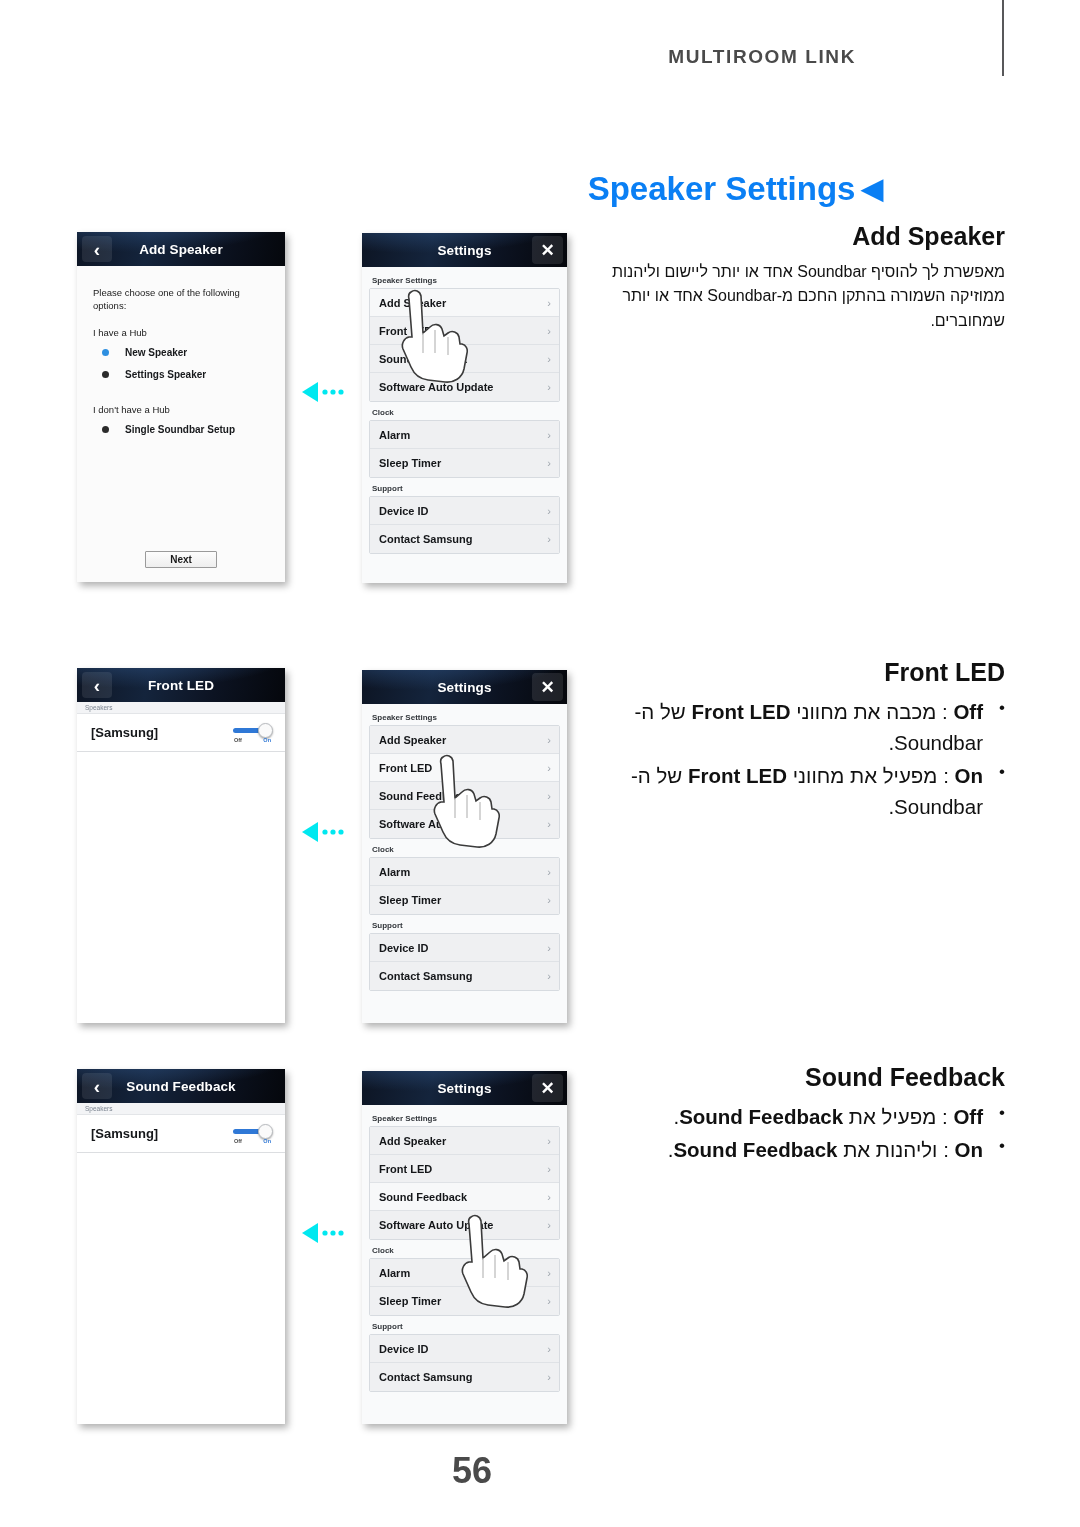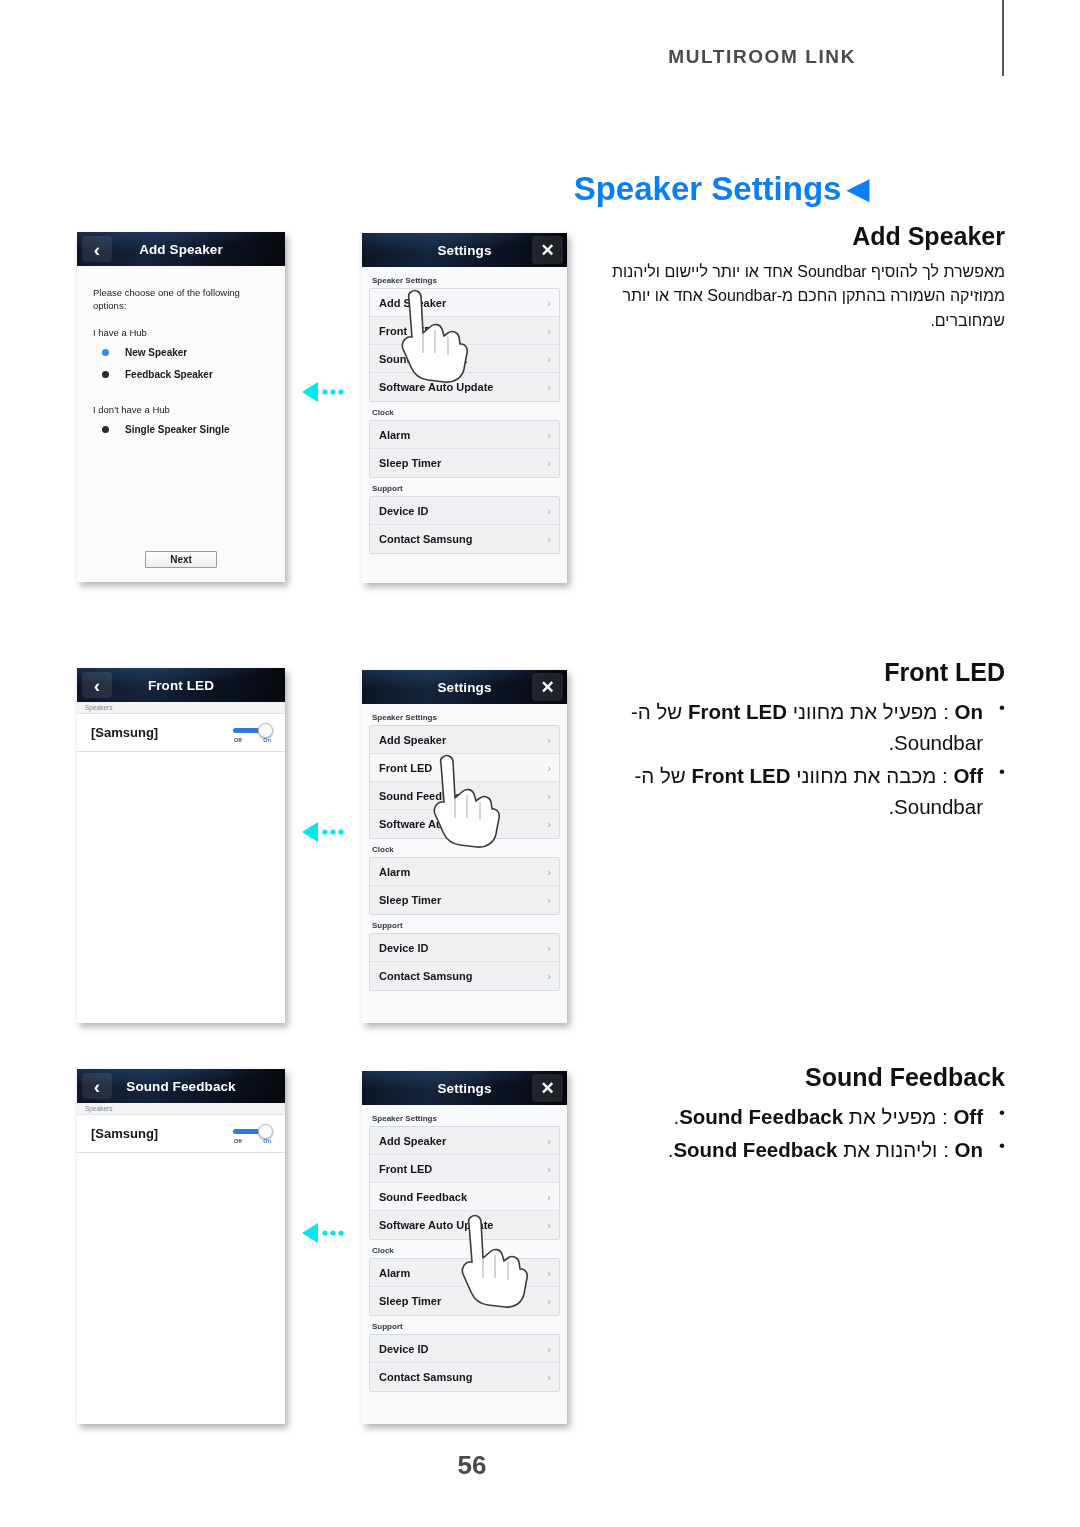--- a/index.html
+++ b/index.html
@@ -45,21 +45,21 @@
     position: absolute;
     left: 560px;
     width: 445px;
     text-align: right;
     direction: rtl;
   }
 
   .chapter-title {
     position: absolute;
     top: 170px;
-    right: 75px;
+    right: 61px;
     font-size: 33px;
     font-weight: bold;
     color: #0a7ff4;
     white-space: nowrap;
     direction: ltr;
   }
   .chapter-title .caret {
     display: inline-block;
     margin-left: 6px;
     font-size: 28px;
@@ -354,21 +354,21 @@
   #arrow-1 { left: 301px; top: 381px; }
   #arrow-2 { left: 301px; top: 821px; }
   #arrow-3 { left: 301px; top: 1222px; }
 
   
   .page-number {
     position: absolute;
     left: 0; right: 0;
     top: 1450px;
     text-align: center;
-    font-size: 26px;
+    font-size: 36px;
     font-weight: bold;
     color: #4a4a4a;
   }
 </style>
 </head>
 <body>
 
 <div id="page">
 
   <div class="page-header">MULTIROOM LINK</div>
@@ -380,24 +380,24 @@
 
   <div class="text-col" id="sec-add">
     <div class="sec-heading">Add Speaker</div>
     <div class="sec-para">מאפשרת לך להוסיף Soundbar אחד או יותר ליישום וליהנות ממוזיקה השמורה בהתקן החכם מ-Soundbar אחד או יותר שמחוברים.</div>
   </div>
 
   <div class="text-col" id="sec-front">
     <div class="sec-heading">Front LED</div>
     <ul class="bullets">
       <li>
-        <b>On</b><span> : </span><span>מפעיל את מחווני </span><b>Front LED</b><span> של ה-Soundbar.</span>
+        <b>Off</b><span> : </span><span>מכבה את מחווני </span><b>Front LED</b><span> של ה-Soundbar.</span>
       </li>
       <li>
-        <b>Off</b><span> : </span><span>מכבה את מחווני </span><b>Front LED</b><span> של ה-Soundbar.</span>
+        <b>On</b><span> : </span><span>מפעיל את מחווני </span><b>Front LED</b><span> של ה-Soundbar.</span>
       </li>
     </ul>
   </div>
 
   <div class="text-col" id="sec-sound">
     <div class="sec-heading">Sound Feedback</div>
     <ul class="bullets">
       <li>
         <b>Off</b><span> : </span><span>מפעיל את </span><b>Sound Feedback</b><span>.</span>
       </li>
@@ -414,27 +414,27 @@
     </div>
     <div class="add-body">
       <div class="add-lead">Please choose one of the following options:</div>
       <div class="add-group-label">I have a Hub</div>
       <div class="radio-row">
         <span class="radio-dot on"></span>
         <span class="radio-label">New Speaker</span>
       </div>
       <div class="radio-row">
         <span class="radio-dot"></span>
-        <span class="radio-label">Feedback Speaker</span>
+        <span class="radio-label">Settings Speaker</span>
       </div>
       <div class="spacer-lg"></div>
       <div class="add-group-label">I don't have a Hub</div>
       <div class="radio-row">
         <span class="radio-dot"></span>
-        <span class="radio-label">Single Speaker Single</span>
+        <span class="radio-label">Single Soundbar Setup</span>
       </div>
       <div class="next-btn">Next</div>
     </div>
   </div>
 
   <div class="shot dev" id="dev-front">
     <div class="titlebar">
       <div class="back-btn">‹</div>
       <div class="tb-title">Front LED</div>
     </div>

